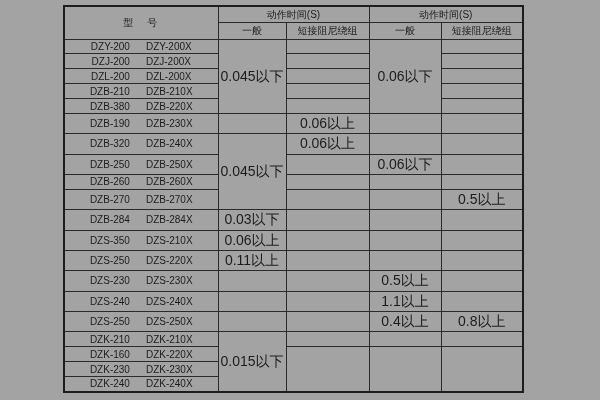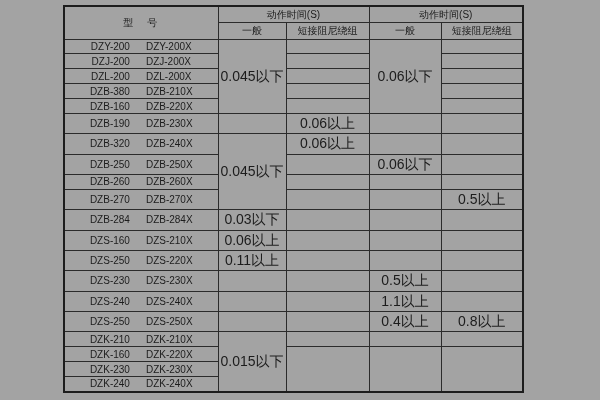--- a/index.html
+++ b/index.html
@@ -84,31 +84,31 @@
               <span>DZL-200</span>
               <span>DZL-200X</span>
             </div>
           </td>
           <td class="value-cell"></td>
           <td class="value-cell"></td>
         </tr>
         <tr>
           <td class="model-cell">
             <div class="codes">
+              <span>DZB-210</span>
+              <span>DZB-210X</span>
+            </div>
+          </td>
+          <td class="value-cell"></td>
+          <td class="value-cell"></td>
+        </tr>
+        <tr>
+          <td class="model-cell">
+            <div class="codes">
               <span>DZB-380</span>
-              <span>DZB-210X</span>
-            </div>
-          </td>
-          <td class="value-cell"></td>
-          <td class="value-cell"></td>
-        </tr>
-        <tr>
-          <td class="model-cell">
-            <div class="codes">
-              <span>DZB-160</span>
               <span>DZB-220X</span>
             </div>
           </td>
           <td class="value-cell"></td>
           <td class="value-cell"></td>
         </tr>
         <tr>
           <td class="model-cell">
             <div class="codes">
               <span>DZB-190</span>
@@ -173,21 +173,21 @@
             </div>
           </td>
           <td class="value-cell">0.03以下</td>
           <td class="value-cell"></td>
           <td class="value-cell"></td>
           <td class="value-cell"></td>
         </tr>
         <tr>
           <td class="model-cell">
             <div class="codes">
-              <span>DZS-160</span>
+              <span>DZS-350</span>
               <span>DZS-210X</span>
             </div>
           </td>
           <td class="value-cell">0.06以上</td>
           <td class="value-cell"></td>
           <td class="value-cell"></td>
           <td class="value-cell"></td>
         </tr>
         <tr>
           <td class="model-cell">

